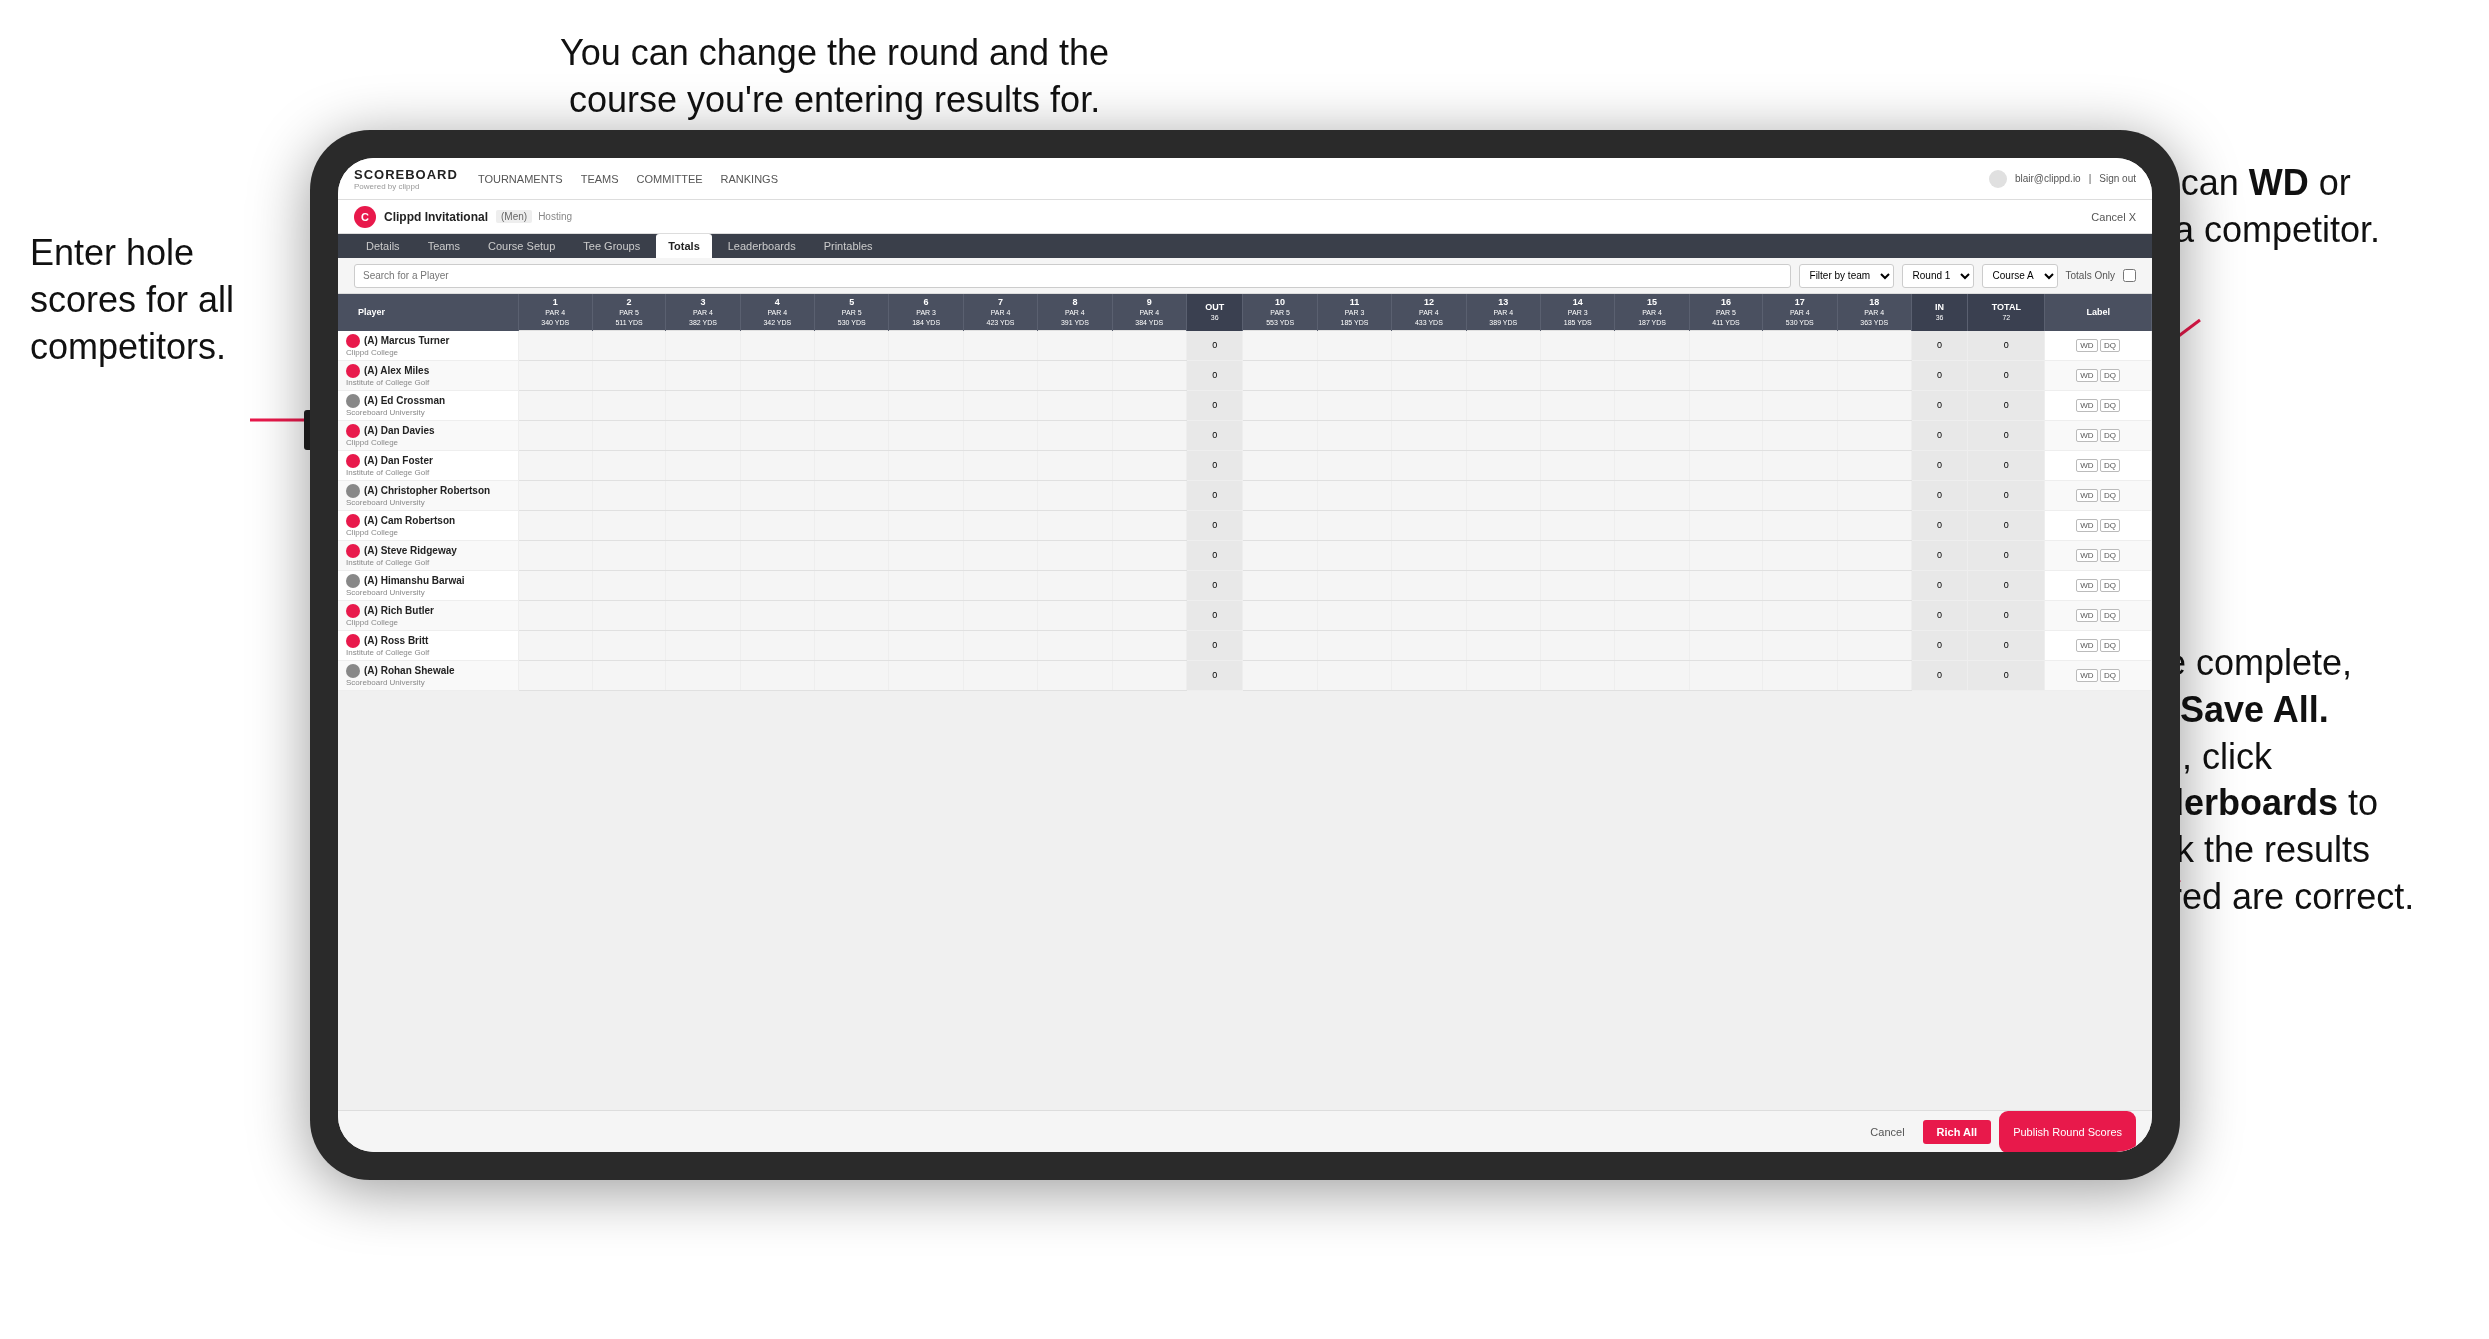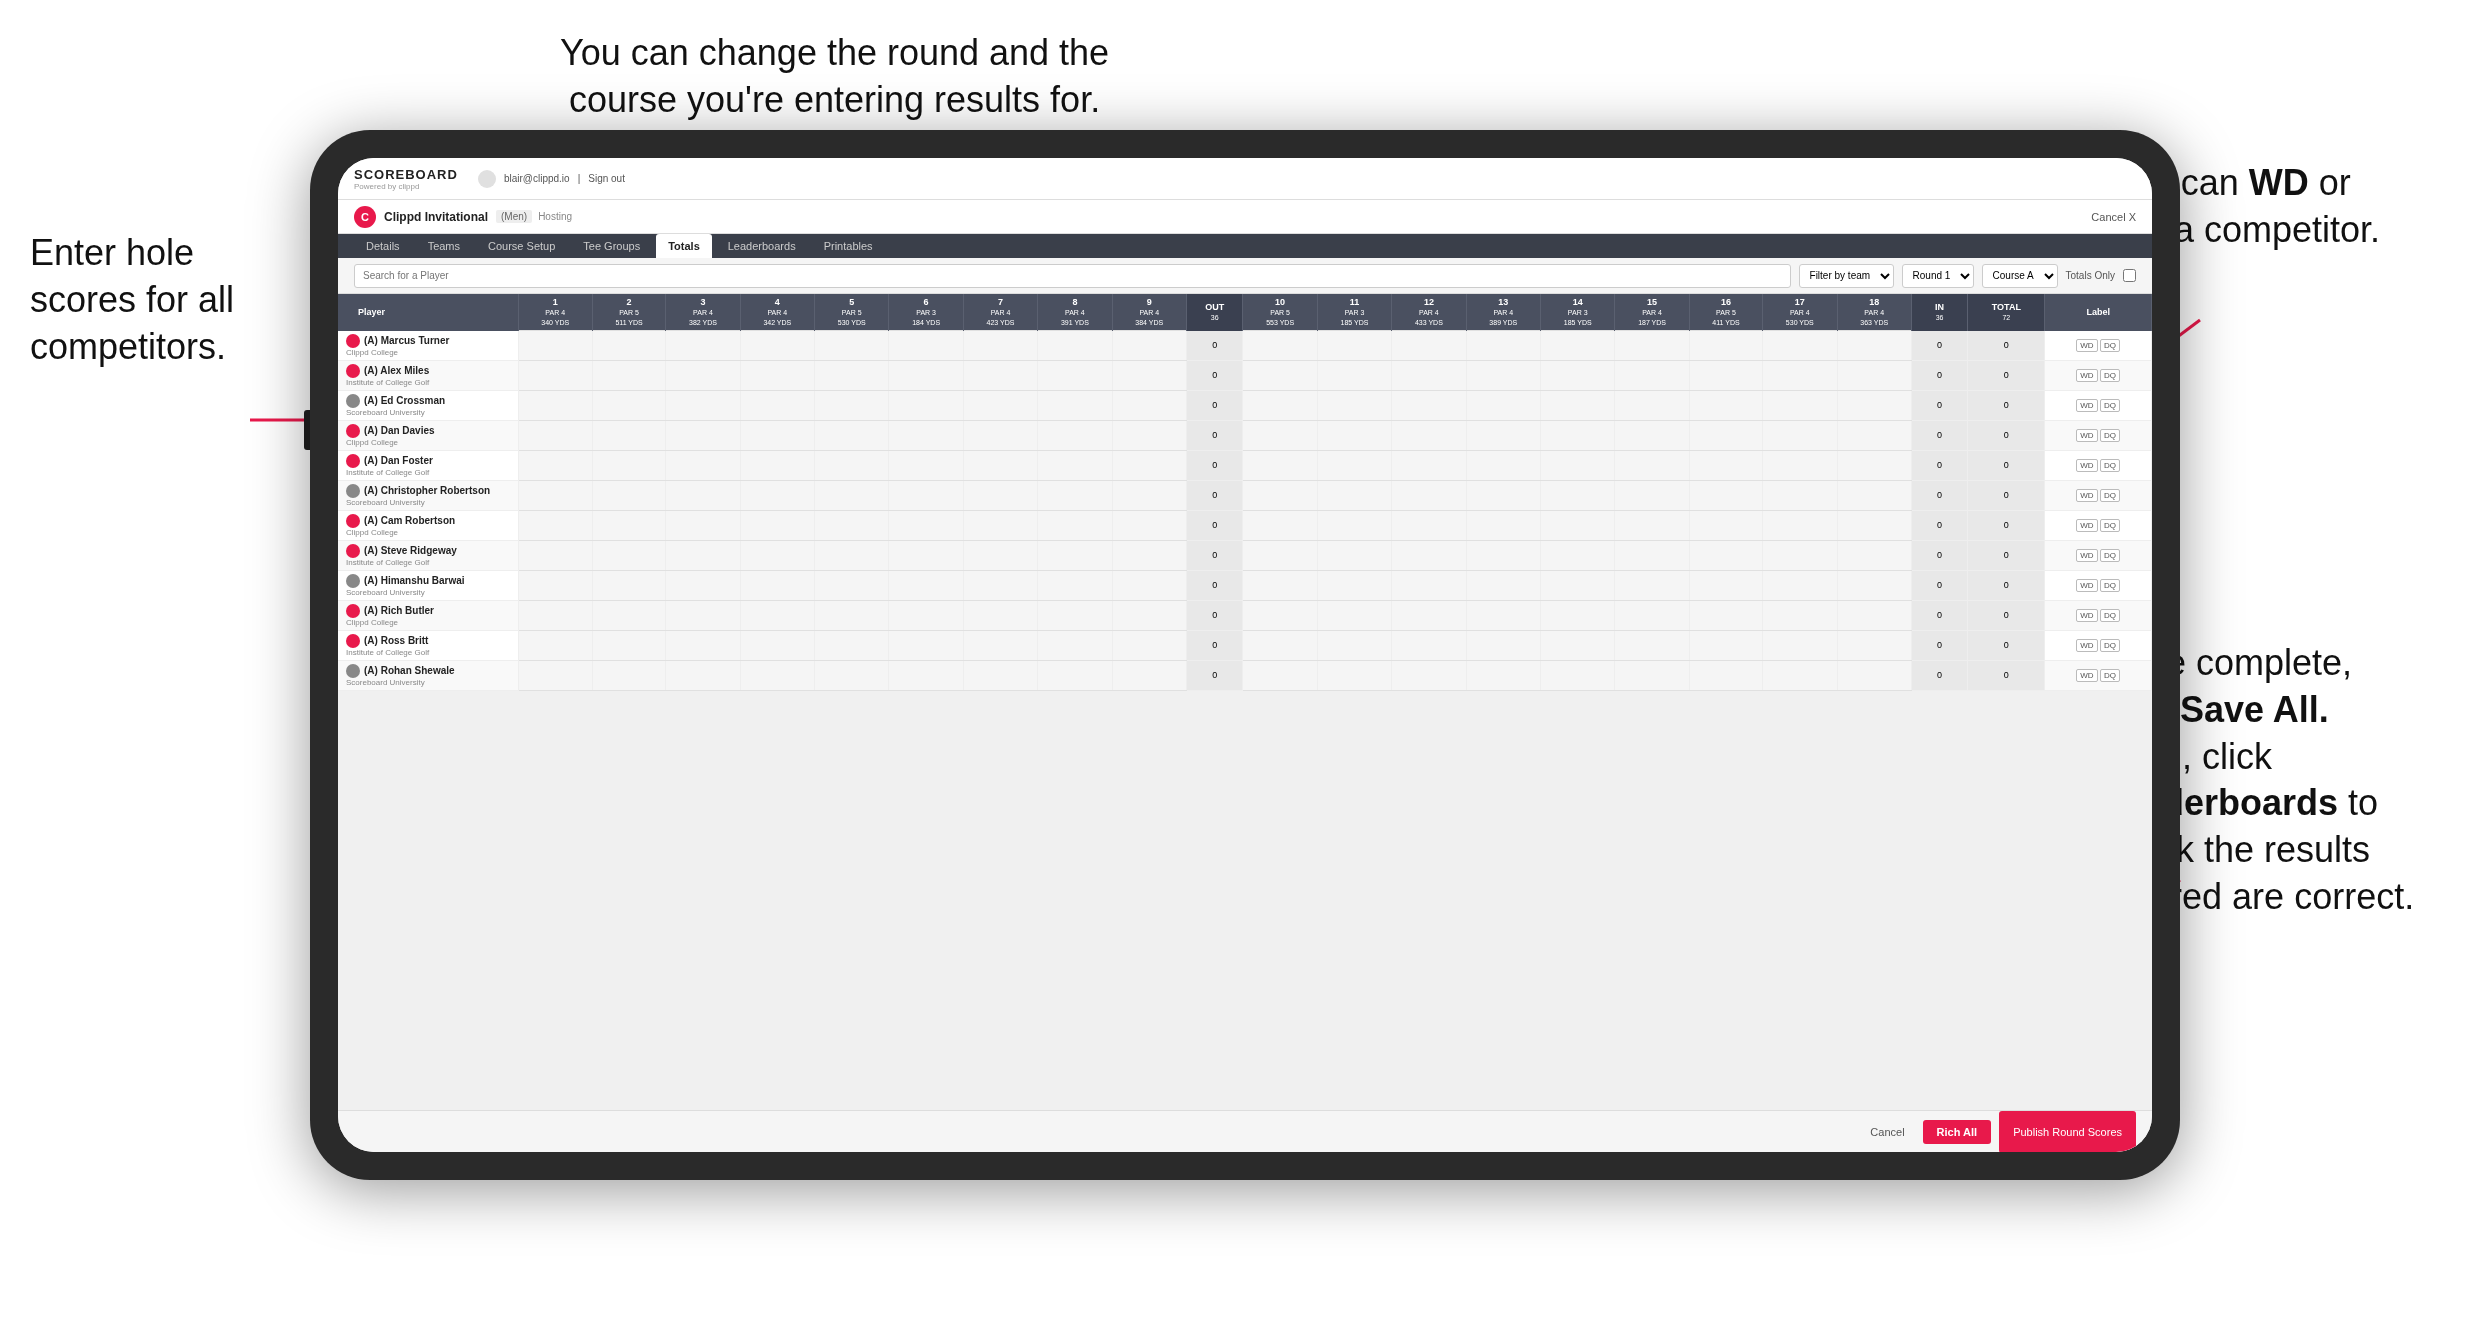--- a/index.html
+++ b/index.html
@@ -363,21 +363,21 @@
       font-size: 11px;
       font-weight: bold;
       padding: 6px 14px;
       cursor: pointer;
     }
 
     .publish-btn {
       background: #e8194b;
       color: #fff;
       border: none;
-      border-radius: 3px;
+      border-radius: 9px;
       font-size: 11px;
       padding: 15px 14px;
       cursor: pointer;
     }
 
     
     .arrow-svg {
       position: absolute;
       pointer-events: none;
     }
@@ -449,20 +449,26 @@
 </svg>
 
 <div class="tablet-frame">
   <div class="tablet-side-btn"></div>
   <div class="tablet-screen">
 
     <div class="top-nav">
       <div class="scoreboard-logo">
         <span class="logo-title">SCOREBOARD</span>
         <span class="logo-sub">Powered by clippd</span>
+      </div>
+      <div class="top-nav-links">
+        <a>TOURNAMENTS</a>
+        <a>TEAMS</a>
+        <a>COMMITTEE</a>
+        <a>RANKINGS</a>
       </div>
       <div class="top-nav-right">
         <div class="user-avatar"></div>
         <span>blair@clippd.io</span>
         <span>|</span>
         <span style="cursor:pointer;">Sign out</span>
       </div>
     </div>
 
     <div class="sub-header">

